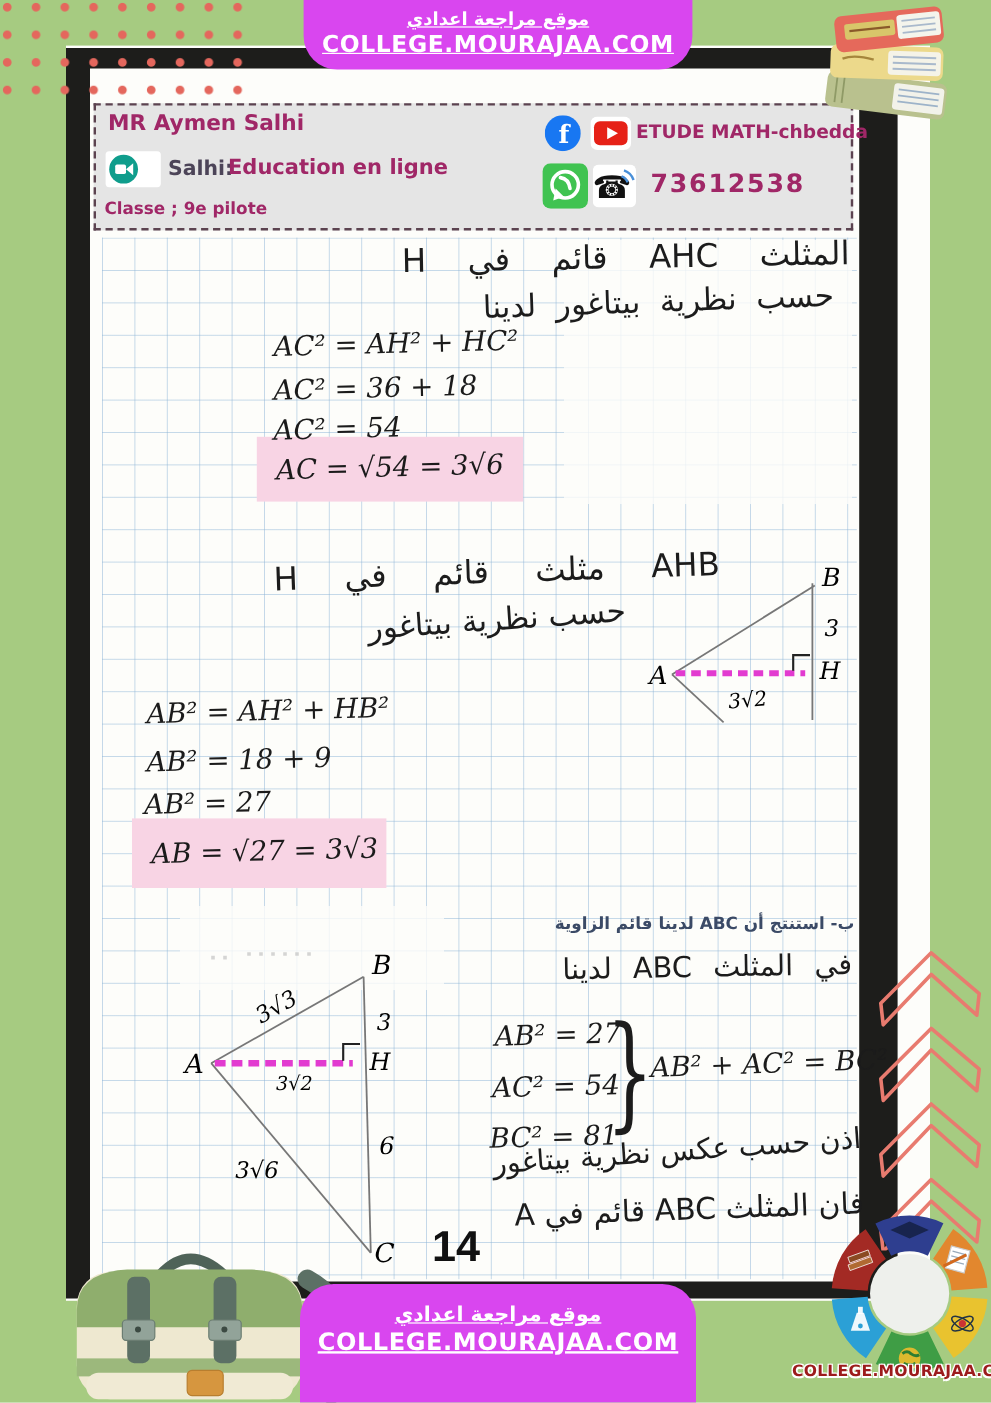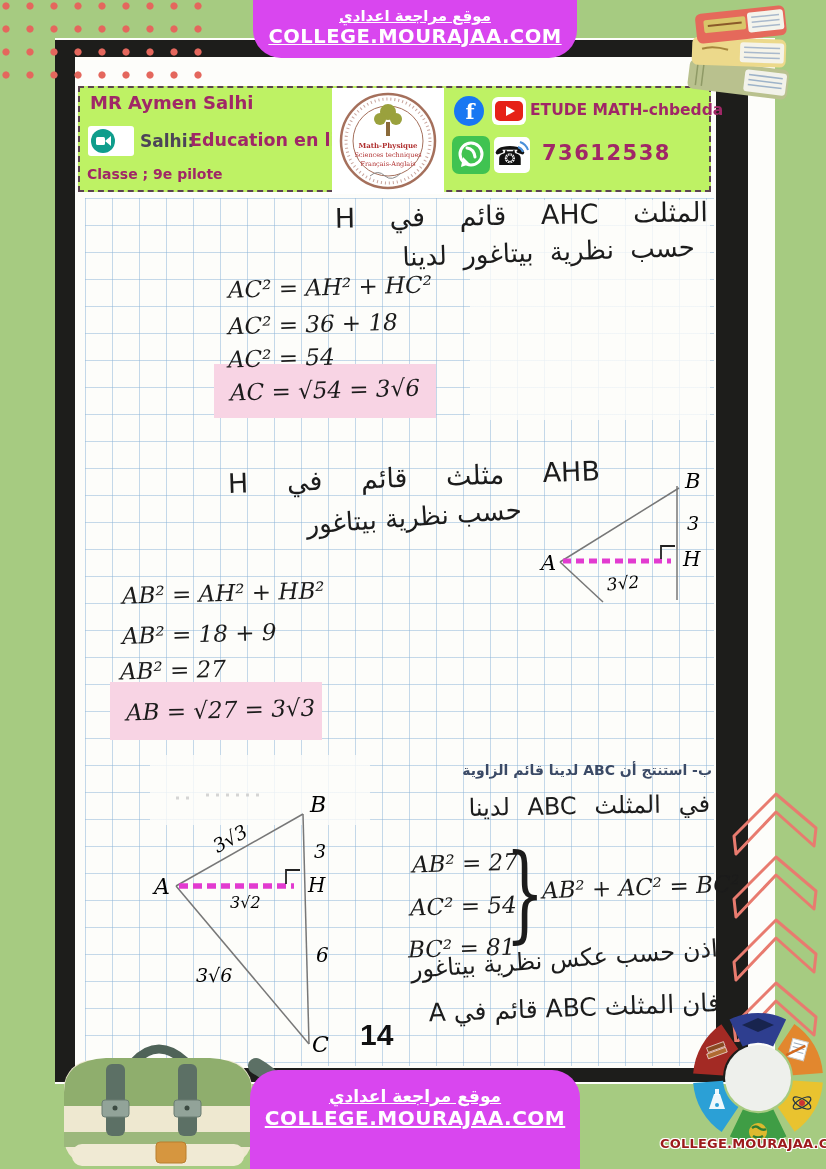--- a/index.html
+++ b/index.html
@@ -10,21 +10,21 @@
   .sheet{left:55px;top:38px;width:720px;height:1046px;background:#fdfdfa;z-index:1;}
   .frame{left:55px;top:40px;width:693px;height:1042px;box-sizing:border-box;
          border-style:solid;border-color:#1d1d1b;border-width:17px 32px 14px 20px;z-index:2;}
   
   .grid{left:85px;top:198px;width:629px;height:868px;z-index:3;
         background-image:linear-gradient(rgba(140,180,215,.5) 1px,transparent 1px),
                          linear-gradient(90deg,rgba(140,180,215,.5) 1px,transparent 1px);
         background-size:27px 27px;}
   .wash{background:rgba(253,253,250,.8);z-index:4;}
   
-  .banner{left:78px;top:86px;width:633px;height:106px;background:#bef264;
+  .banner{left:78px;top:86px;width:633px;height:106px;background:#e5e5e5;
           box-sizing:border-box;border:2px dashed #5c4350;z-index:6;}
   .btxt{position:absolute;color:#a02767;font-weight:bold;white-space:nowrap;}
   
   .hw-ar{position:absolute;direction:rtl;color:#1c1c1c;z-index:7;white-space:nowrap;
          font-family:"DejaVu Sans",sans-serif;}
   .math{position:absolute;font-family:"DejaVu Serif",serif;font-style:italic;
         font-size:23px;color:#1b1b1b;white-space:nowrap;z-index:7;transform:rotate(-1.5deg);}
   .hl{position:absolute;background:#f8d4e4;z-index:5;}
   .printed{position:absolute;direction:rtl;color:#3b4a66;font-weight:600;z-index:7;}
   
@@ -60,37 +60,20 @@
         <circle cx="15" cy="15" r="12" fill="#0f9d8c"></circle>
         <rect x="8" y="11" width="9" height="8" rx="1.5" fill="#fff"></rect>
         <polygon points="17,15 23,10 23,20" fill="#fff"></polygon>
       </svg>
     </div>
     <div class="abs" style="left:60px;top:43px;font-size:17px;color:#4c4458;font-weight:600;">Salhi:</div>
     <div class="btxt" style="left:110px;top:42px;font-size:17.5px;">Education en ligne</div>
 
     <div class="btxt" style="left:7px;top:78px;font-size:14px;">Classe ; 9e pilote</div>
 
-    <div class="abs" style="left:252px;top:0;width:112px;height:106px;background:#fff;">
-      <svg width="112" height="106">
-        <circle cx="56" cy="53" r="47" fill="#fff" stroke="#a5705c" stroke-width="2.5"></circle>
-        <circle cx="56" cy="53" r="42" fill="none" stroke="#9a5a4a" stroke-width="3" stroke-dasharray="1 3" opacity=".55"></circle>
-        <circle cx="56" cy="53" r="35" fill="none" stroke="#a5705c" stroke-width="1"></circle>
-        <g>
-          <rect x="54" y="34" width="4" height="14" fill="#8a6a3a"></rect>
-          <circle cx="56" cy="24" r="8" fill="#9aa13d"></circle>
-          <circle cx="48" cy="31" r="6" fill="#9aa13d"></circle>
-          <circle cx="64" cy="31" r="6" fill="#9aa13d"></circle>
-        </g>
-        <text x="56" y="60" text-anchor="middle" font-size="7" font-weight="bold" fill="#b03030" font-family="Liberation Sans,sans-serif">Math-Physique</text>
-        <text x="56" y="69" text-anchor="middle" font-size="6.5" fill="#b03030" font-family="Liberation Sans,sans-serif">Sciences techniques</text>
-        <text x="56" y="78" text-anchor="middle" font-size="6.5" fill="#b03030" font-family="Liberation Sans,sans-serif">Français-Anglais</text>
-        <path d="M38,88 q8,-7 15,0 q7,6 16,-3" stroke="#888" stroke-width="1" fill="none"></path>
-      </svg>
-    </div>
 
     <div class="abs" style="left:374px;top:8px;">
       <svg width="30" height="30">
         <circle cx="15" cy="15" r="15" fill="#1877f2"></circle>
         <text x="16" y="23" text-anchor="middle" font-size="21" font-weight="bold" fill="#fff">f</text>
       </svg>
     </div>
     <div class="abs" style="left:412px;top:9px;">
       <svg width="34" height="28">
         <rect x="0" y="0" width="34" height="28" rx="6" fill="#fff"></rect>
@@ -170,21 +153,21 @@
     <text x="50" y="196" font-size="19" font-style="italic">3√6</text>
   </svg>
 
   <div class="math" style="left:412px;top:850px;">AB² = 27</div>
   <div class="math" style="left:410px;top:893px;">AC² = 54</div>
   <div class="math" style="left:408px;top:935px;">BC² = 81</div>
   <div class="abs" style="left:505px;top:836px;font-family:'DejaVu Serif',serif;font-size:104px;color:#1c1c1c;line-height:1.1;transform:scaleX(.6);transform-origin:left top;z-index:7;">}</div>
   <div class="math" style="left:542px;top:874px;transform:rotate(-2deg);">AB² + AC² = BC²</div>
   <div class="hw-ar" style="left:386px;top:946px;width:332px;font-size:24px;transform:rotate(-4deg);">اذن حسب عكس نظرية بيتاغور</div>
   <div class="hw-ar" style="left:382px;top:994px;width:338px;font-size:25px;transform:rotate(-2deg);">فان المثلث ABC قائم في A</div>
-  <div class="abs" style="left:360px;top:1018px;font-size:30px;font-weight:bold;font-family:'Liberation Sans',sans-serif;color:#111;z-index:7;">14</div>
+  <div class="abs" style="left:360px;top:1018px;font-size:36px;font-weight:bold;font-family:'Liberation Sans',sans-serif;color:#111;z-index:7;">14</div>
 
   <div class="badge" style="left:253px;top:0;width:324px;height:58px;border-radius:0 0 28px 28px;">
     <div class="t1" style="margin-top:7px;font-size:15px;">موقع مراجعة اعدادي</div>
     <div class="t2" style="font-size:19.5px;">COLLEGE.MOURAJAA.COM</div>
   </div>
   <div class="badge" style="left:250px;top:1070px;width:330px;height:99px;border-radius:28px 28px 0 0;">
     <div class="t1" style="margin-top:16px;font-size:17px;">موقع مراجعة اعدادي</div>
     <div class="t2" style="font-size:20px;">COLLEGE.MOURAJAA.COM</div>
   </div>
 

